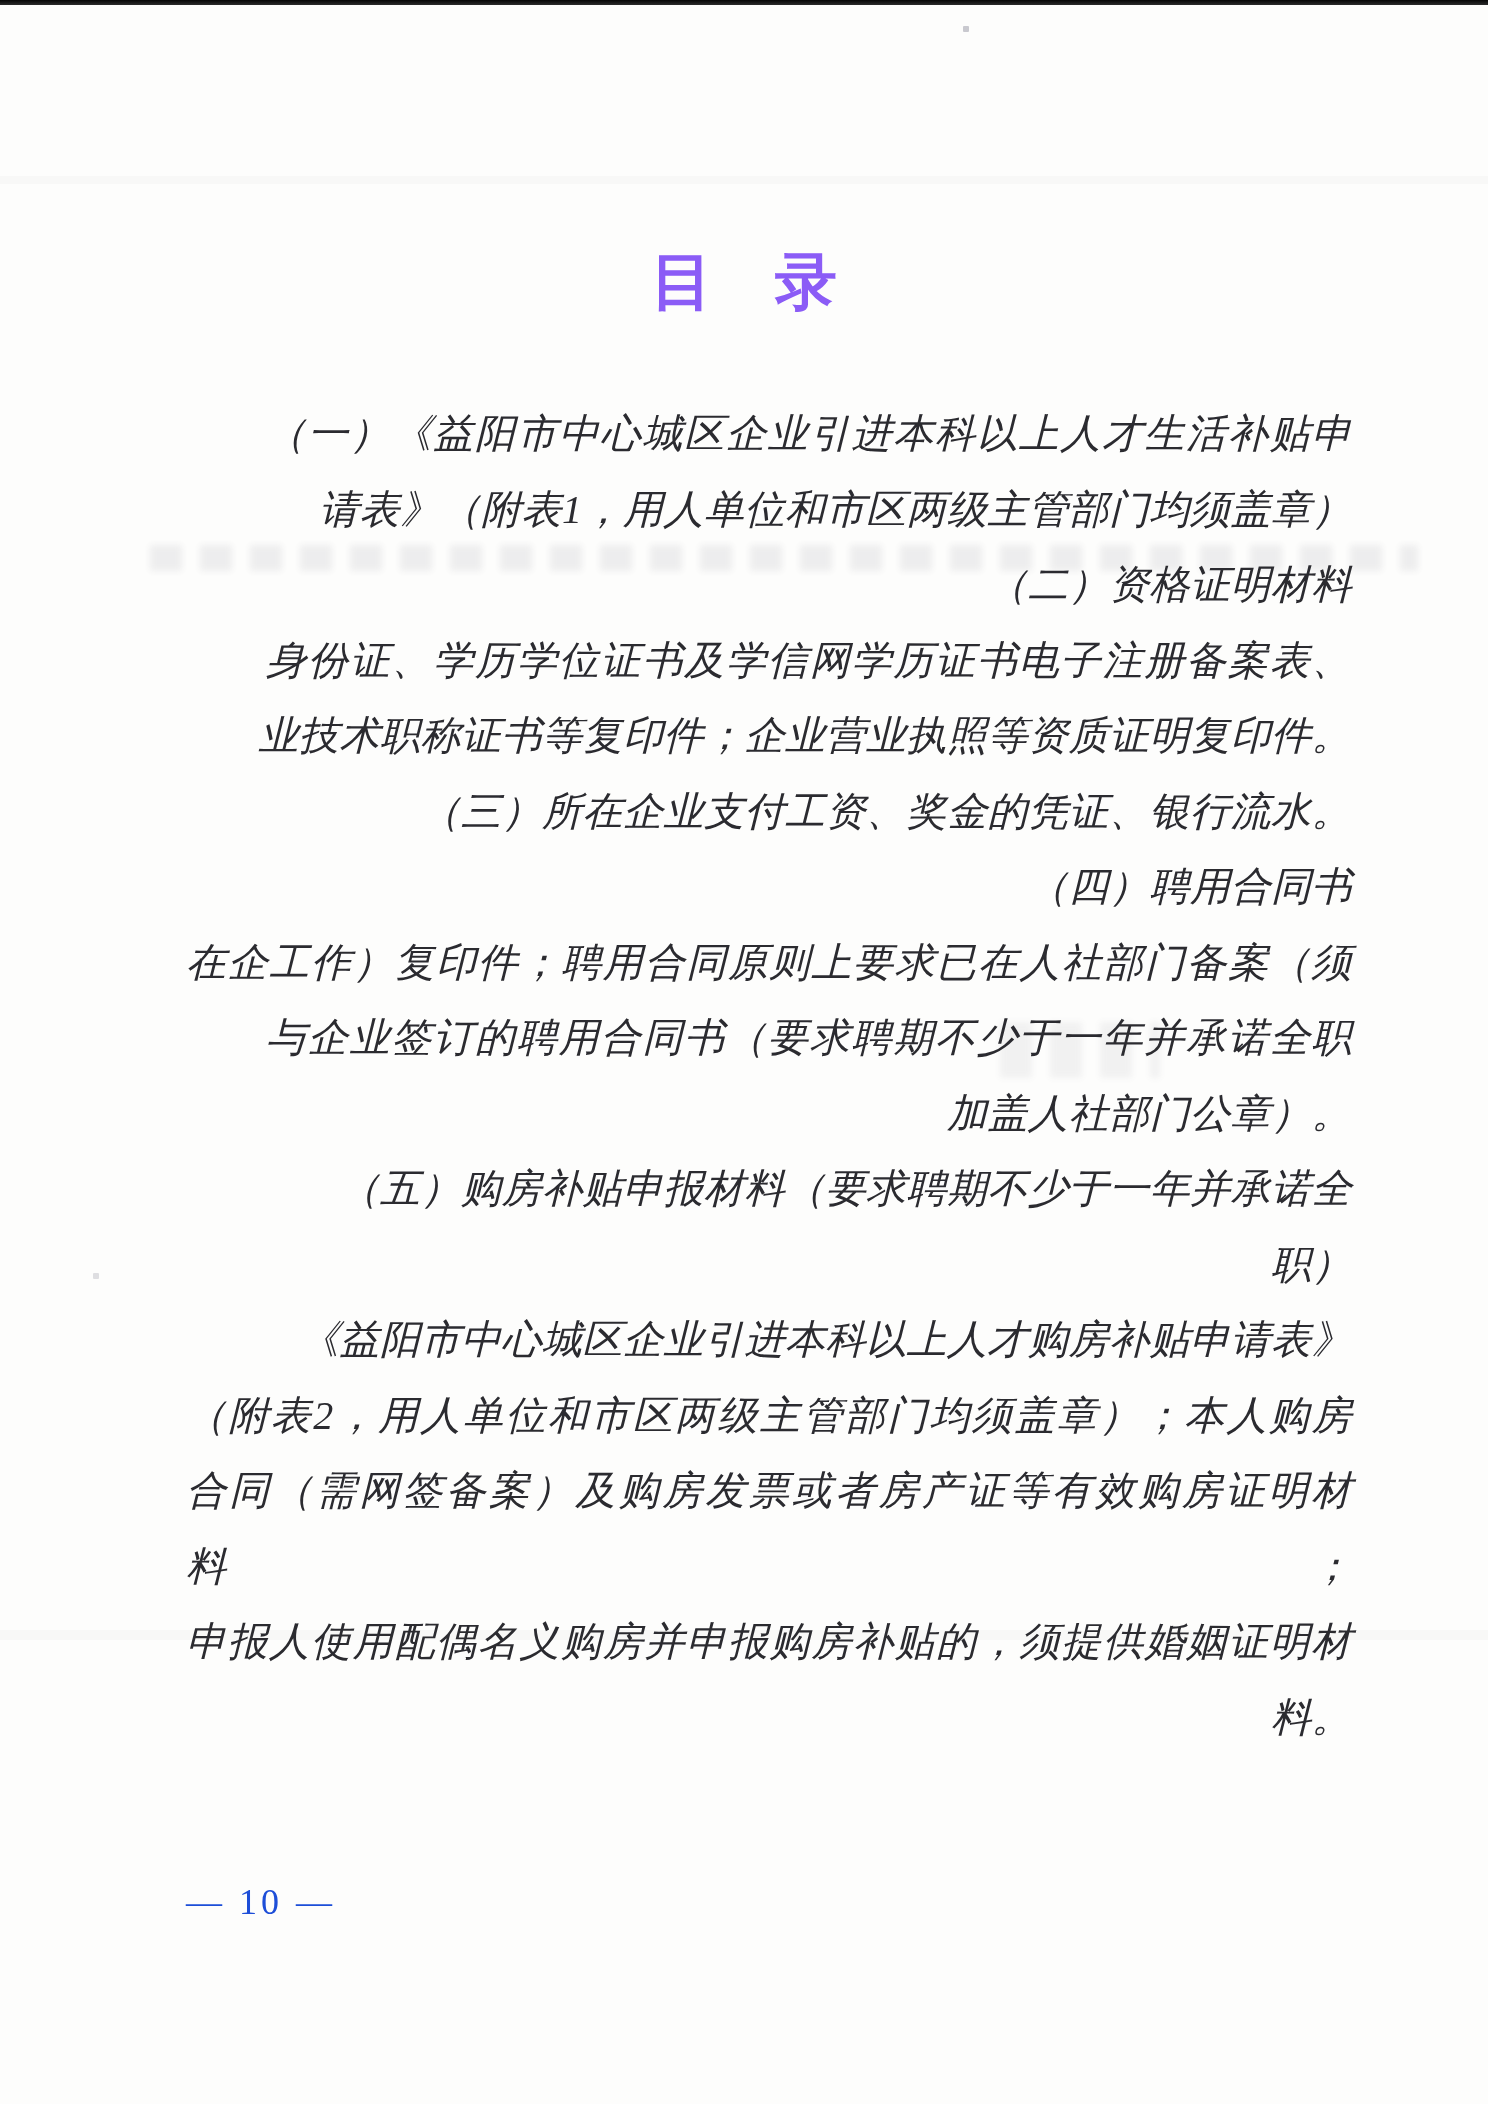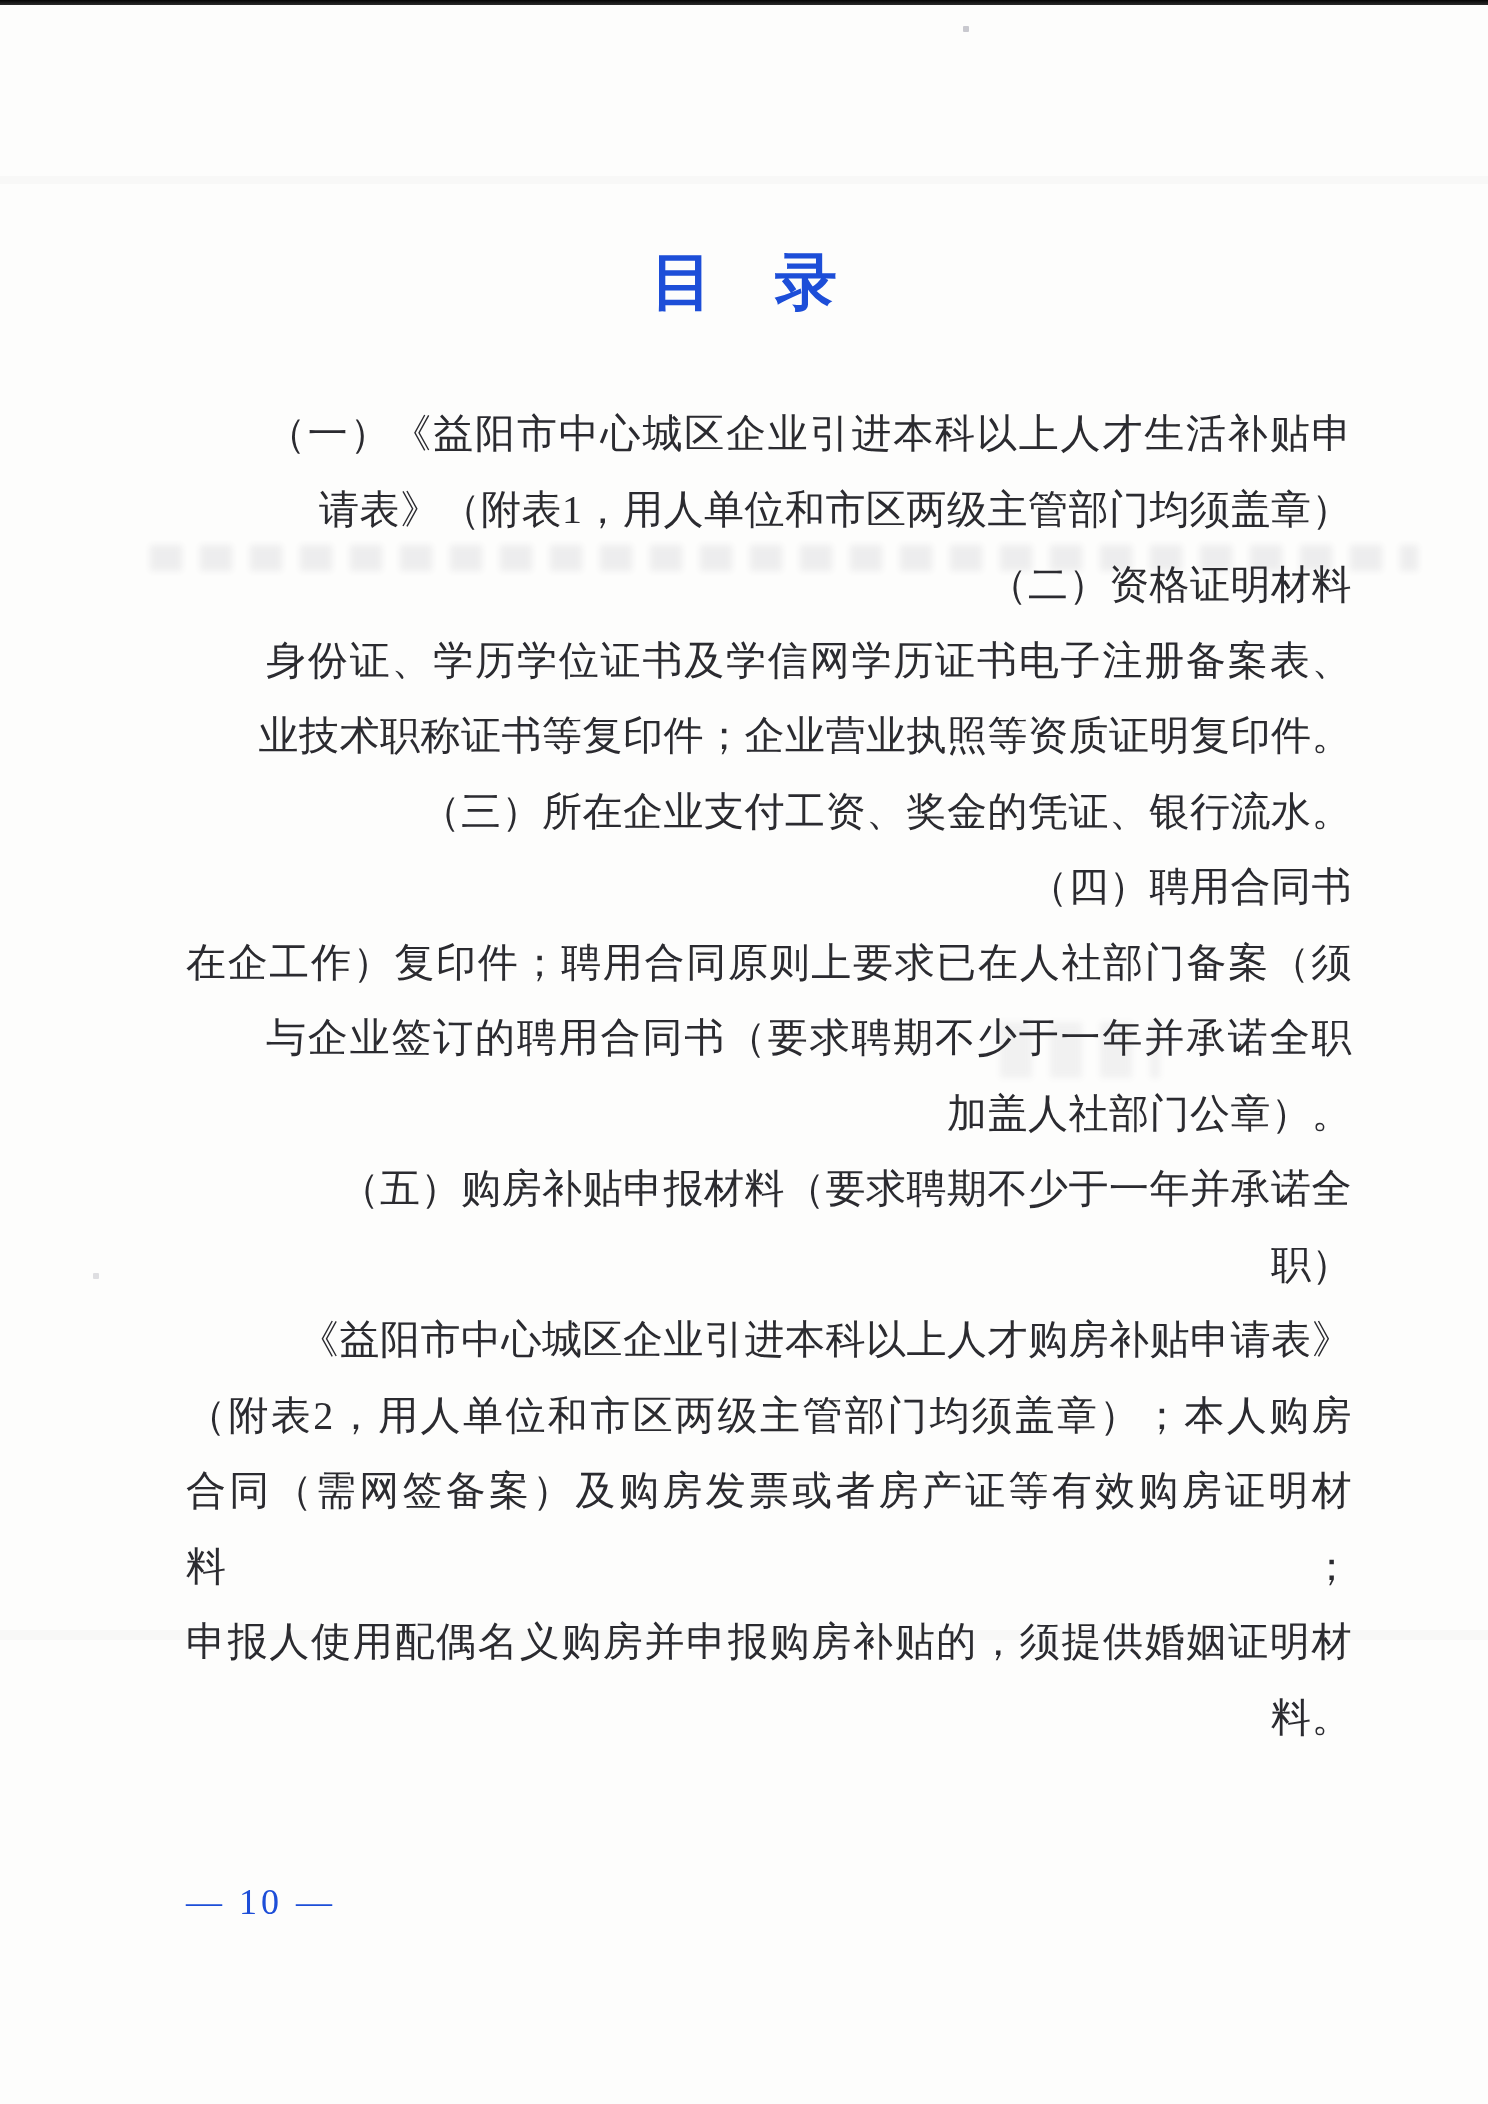--- a/index.html
+++ b/index.html
@@ -48,31 +48,32 @@
 
   .doc-title {
     position: absolute;
     top: 246px; left: 0;
     width: 100%;
     margin: 0;
     text-align: center;
     font-size: 62px;
     line-height: 72px;
     font-weight: bold;
-    color: #1d4ed8;
+    color: #8b5cf6;
   }
   .toc-body {
     position: absolute;
     left: 186px;
     top: 396px;
     width: 1166px;
     font-size: 40px;
     line-height: 75.5px;
     color: #2b2b30;
     letter-spacing: 0.5px;
+    font-style: italic;
   }
   .line { text-align: right; }
   .line.indent { padding-left: 80px; }
   .line.justify {
     text-align: justify;
     text-align-last: justify;
   }
   .page-footer {
     position: absolute;
     left: 186px;

